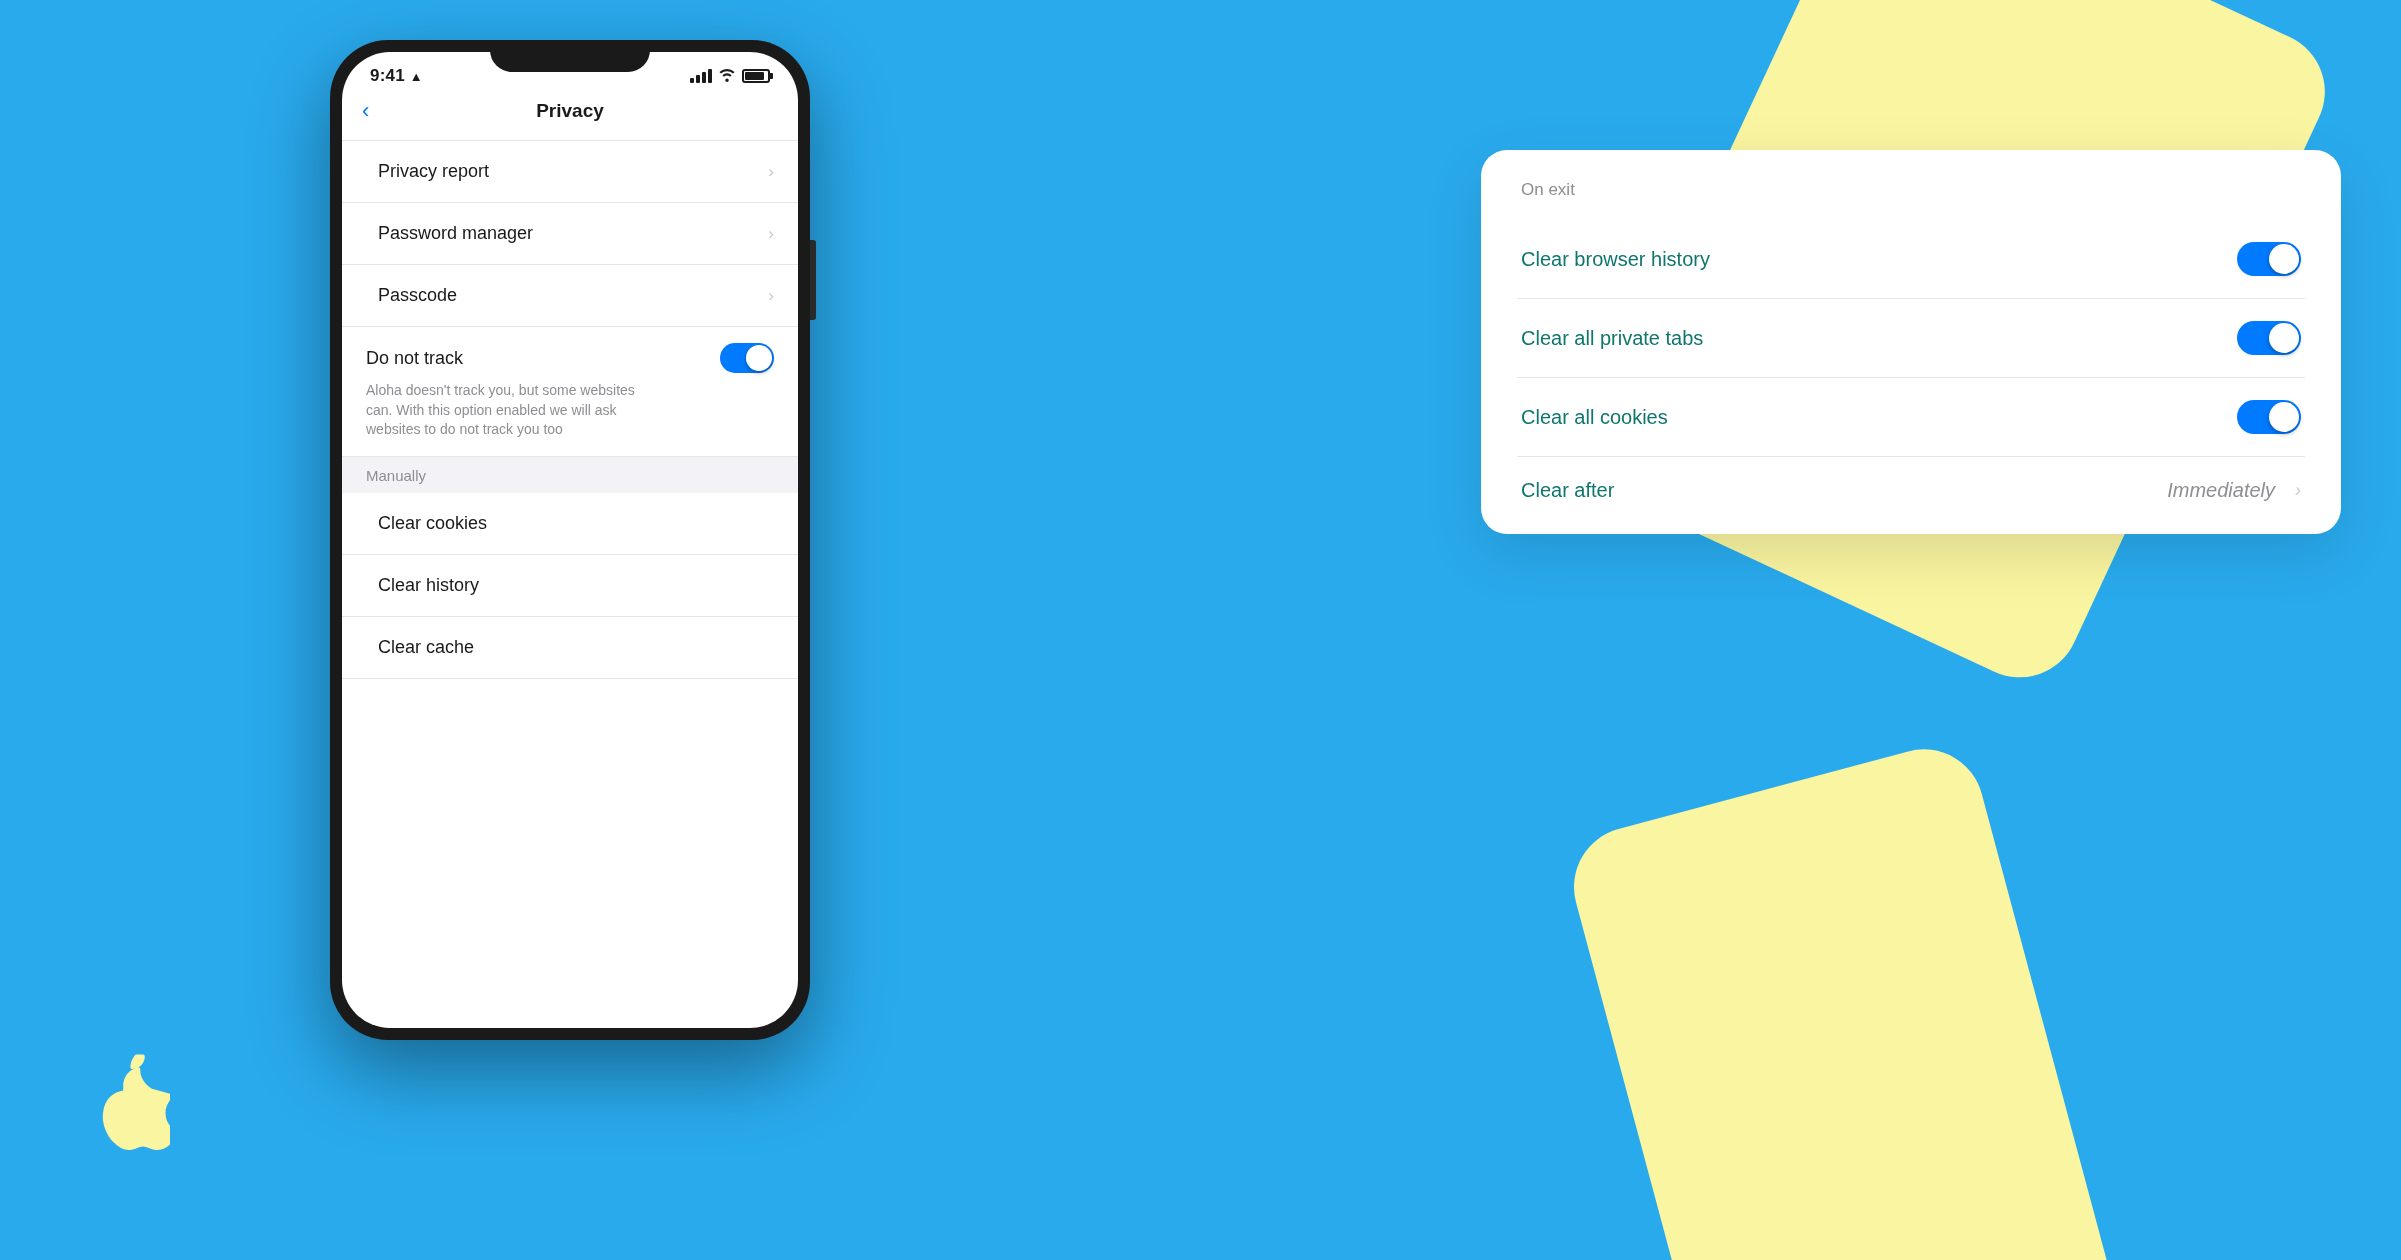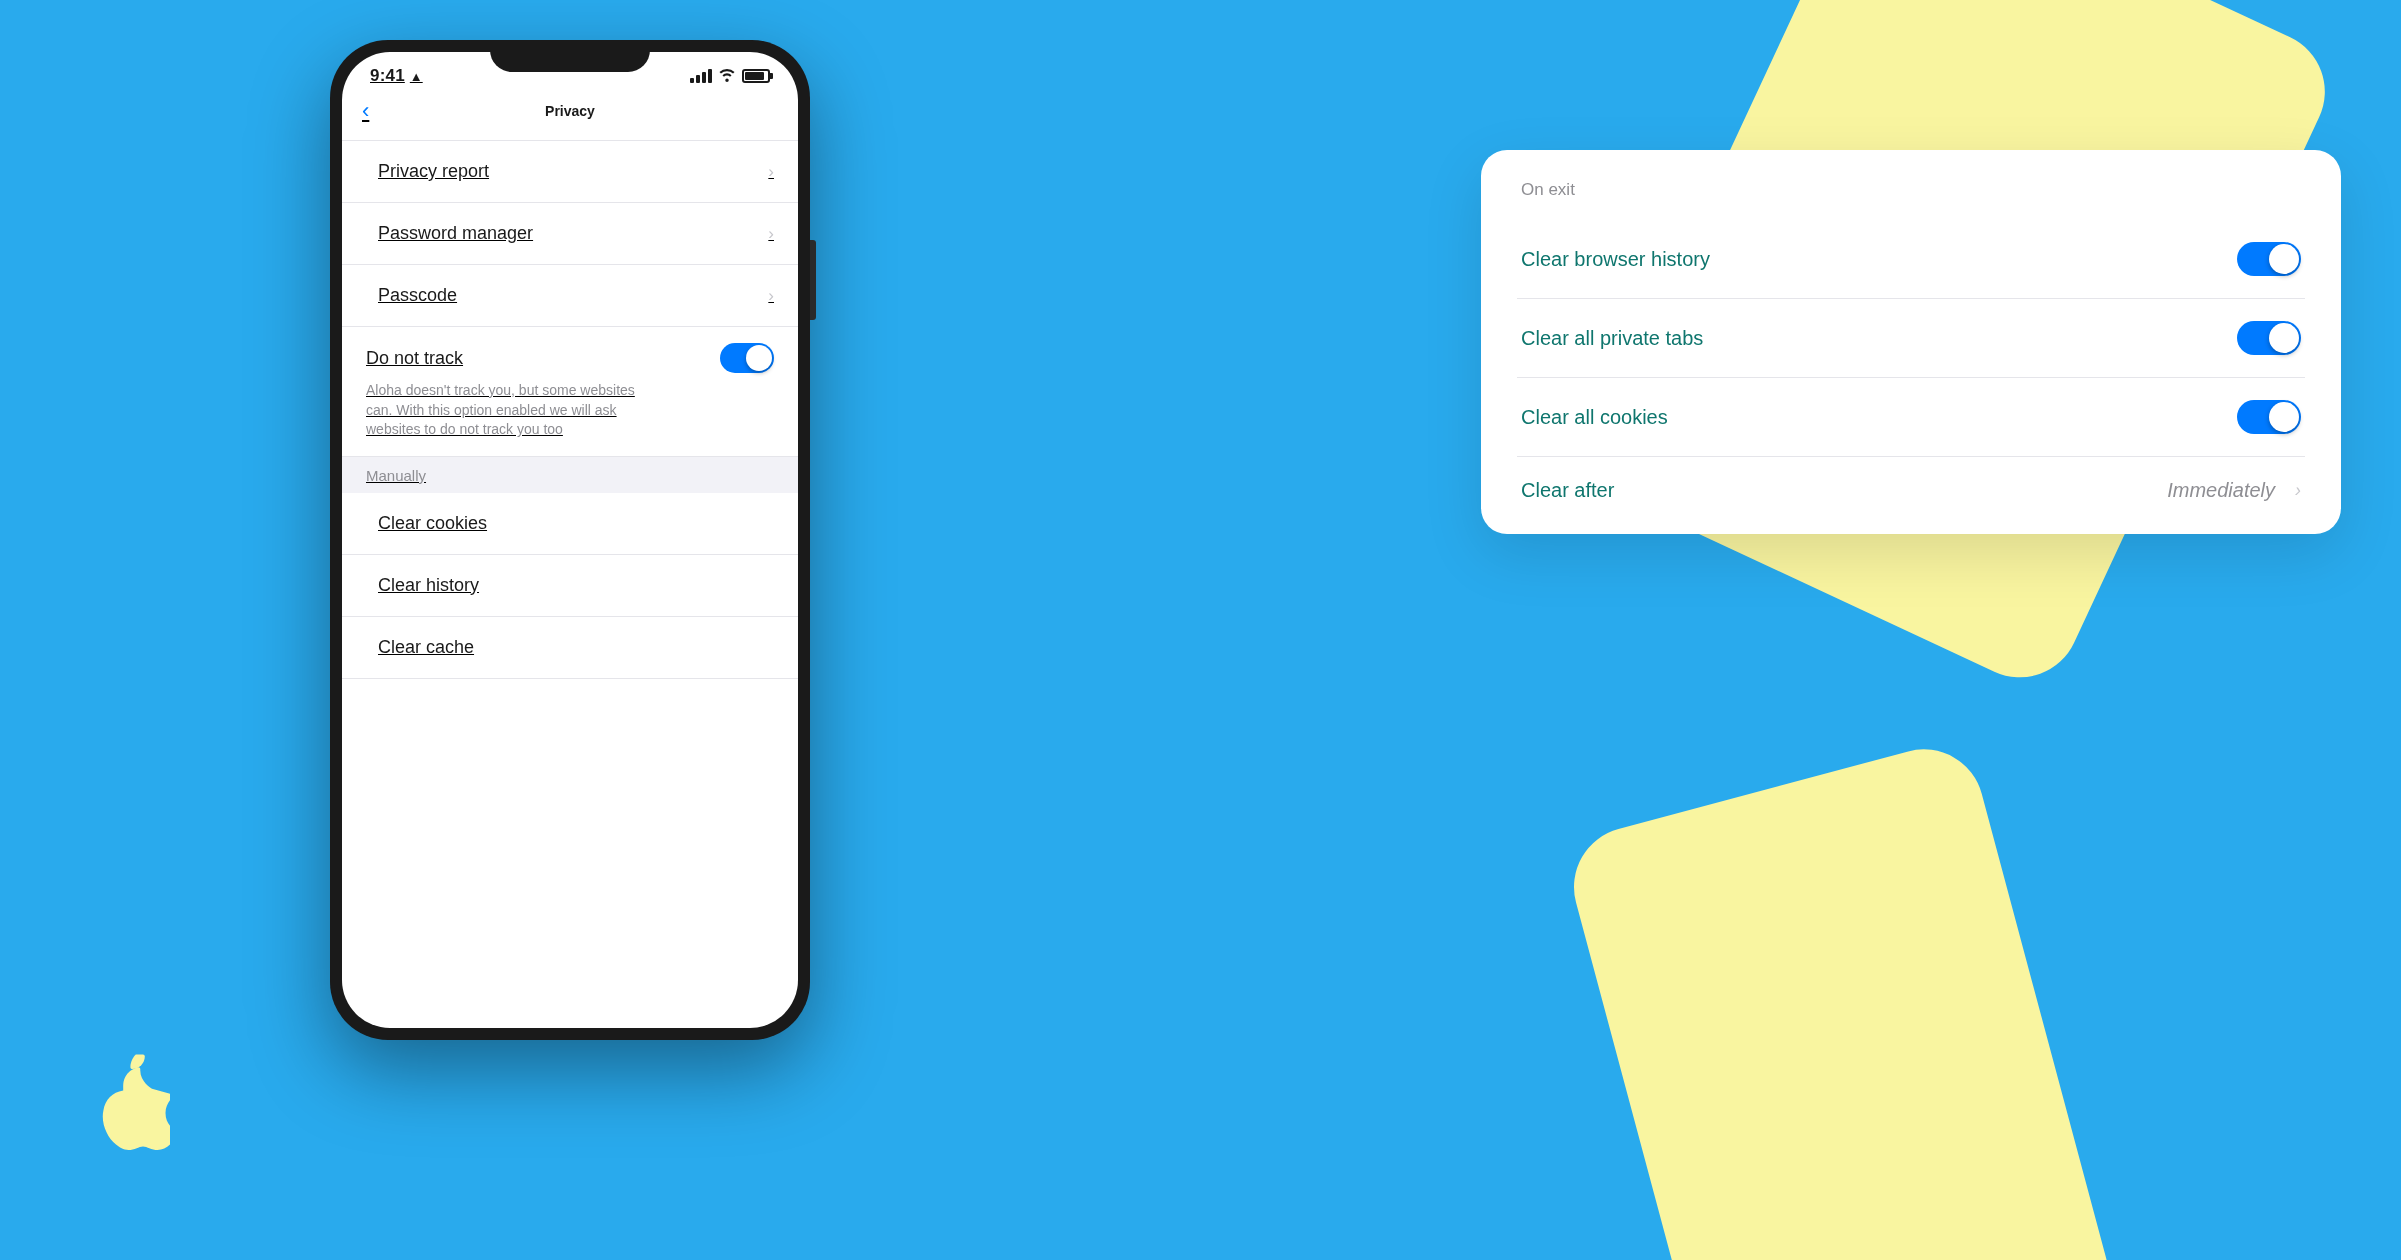--- a/index.html
+++ b/index.html
@@ -49,21 +49,20 @@
     }
 
     
     .phone-container {
       position: absolute;
       left: 330px;
       top: 40px;
       width: 480px;
       height: 1170px;
       z-index: 10;
-      text-decoration: underline;
     }
 
     .phone-outer {
       width: 480px;
       height: 1000px;
       background: #1a1a1a;
       border-radius: 58px;
       position: relative;
       box-shadow: 0 30px 80px rgba(0,0,0,0.4);
       padding: 12px;
@@ -176,21 +175,21 @@
       color: #007aff;
       cursor: pointer;
       font-weight: 300;
       margin-right: 12px;
     }
 
     .nav-title {
       position: absolute;
       left: 50%;
       transform: translateX(-50%);
-      font-size: 14px;
+      font-size: 19px;
       font-weight: 700;
       color: #1a1a1a;
     }
 
     
     .settings-list {
       padding: 0;
     }
 
     .settings-item {

